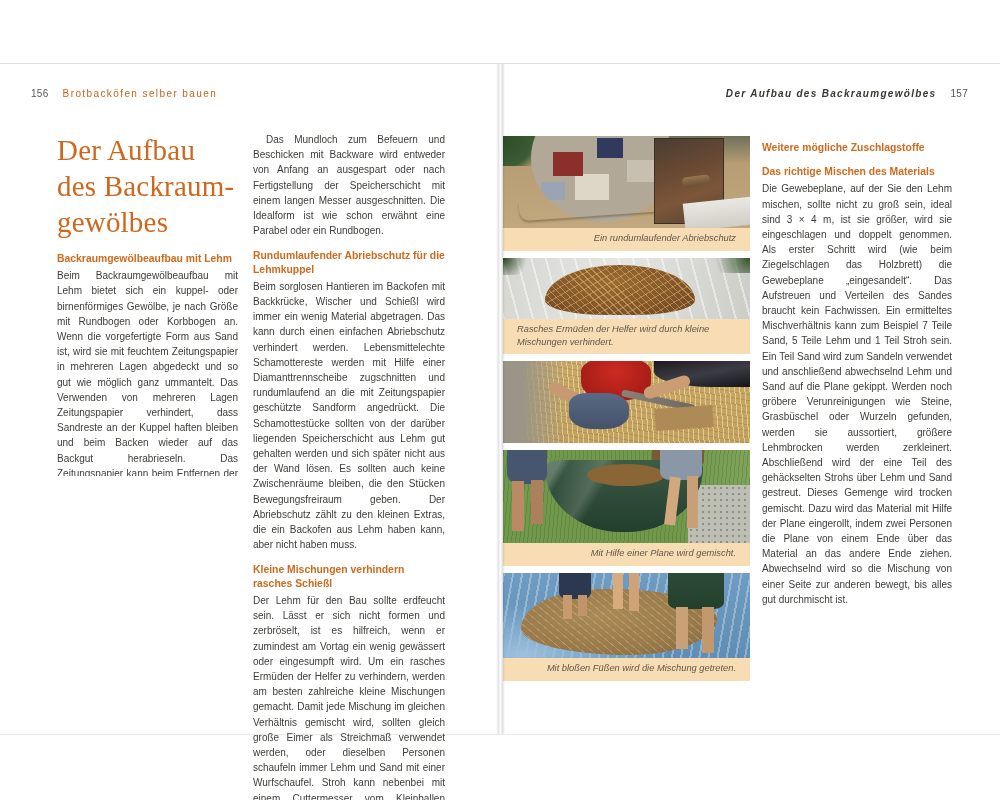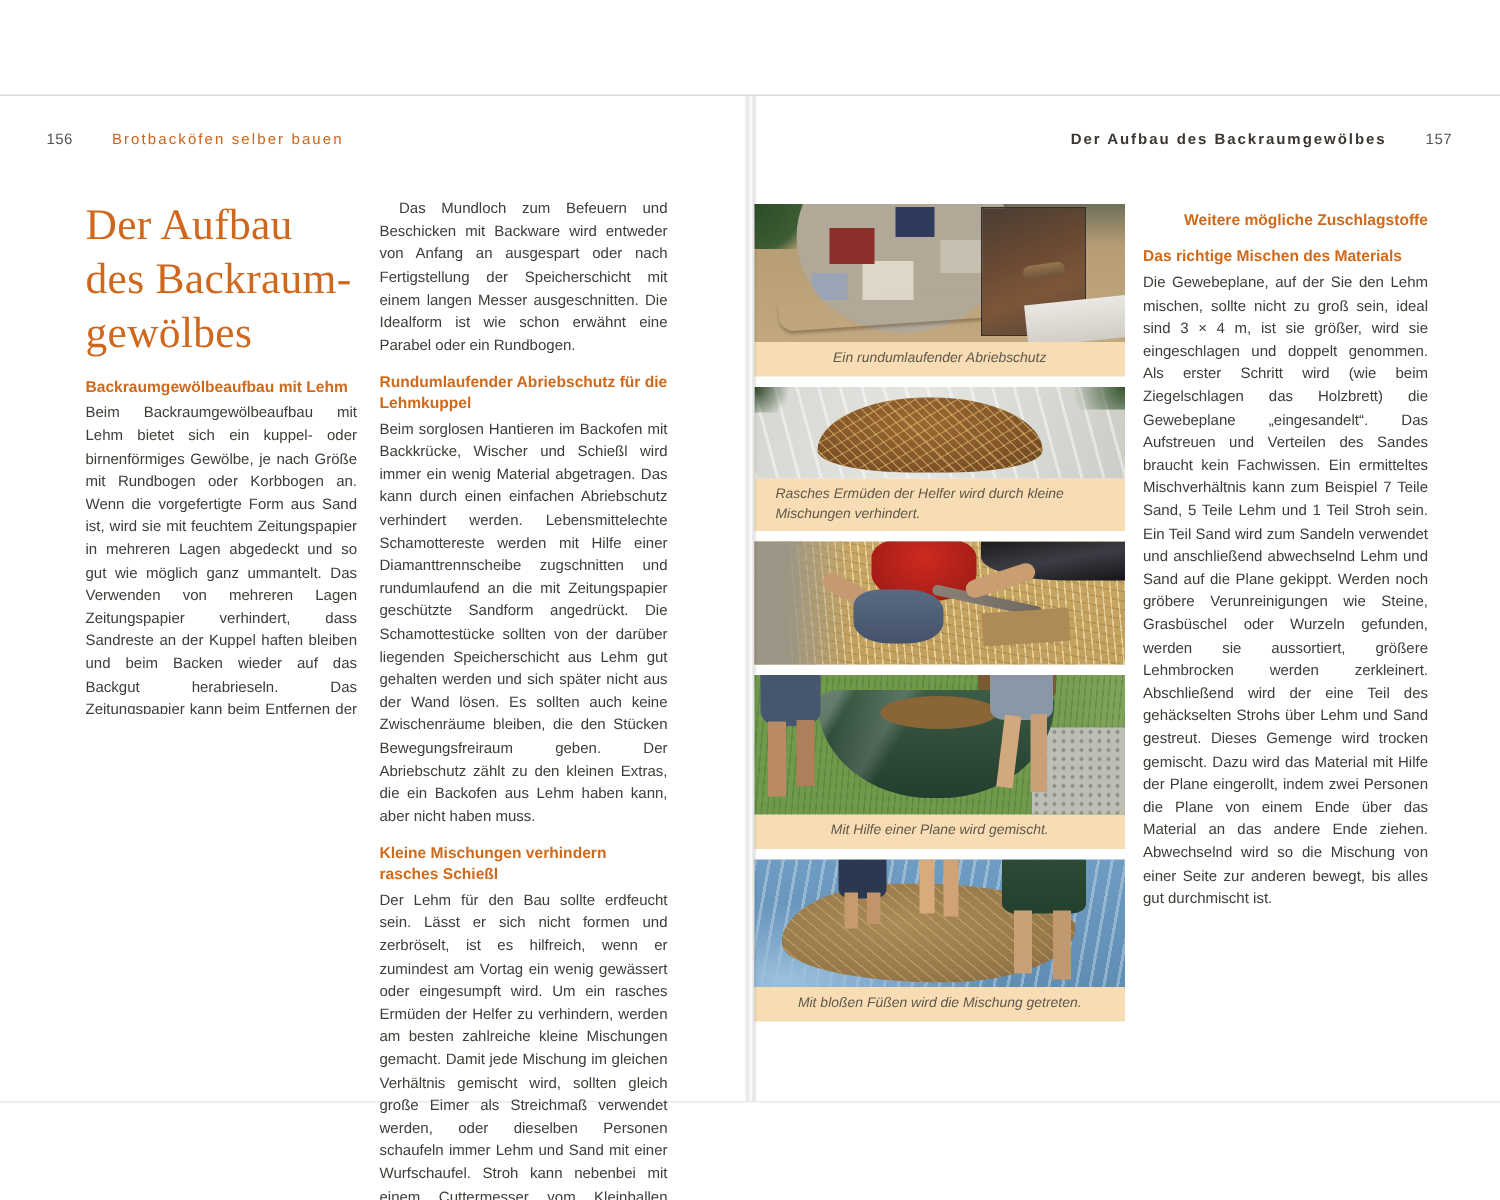--- a/index.html
+++ b/index.html
@@ -6,26 +6,26 @@
   body{width:1000px;height:800px;position:relative;background:#ffffff;
        font-family:"Liberation Sans",sans-serif;overflow:hidden;}
 
   .spread{position:absolute;left:0;top:63px;width:1000px;height:670px;background:#fff;
           border-top:1px solid #ddd;border-bottom:1px solid #e9e9e9;}
   .gutter{position:absolute;left:496px;top:0;width:9px;height:100%;
           background:linear-gradient(90deg,rgba(0,0,0,0) 0%,rgba(0,0,0,0.10) 28%,
                      rgba(0,0,0,0.02) 46%,rgba(0,0,0,0.02) 54%,rgba(0,0,0,0.12) 72%,rgba(0,0,0,0) 100%);}
 
   
-  .hdr{position:absolute;top:24px;font-size:10px;display:flex;align-items:baseline;gap:26px;}
+  .hdr{position:absolute;top:24px;font-size:10px;display:flex;align-items:baseline;gap:14px;}
   .hdr-left{left:31px;}
   .hdr-right{right:32px;}
   .pg-num{color:#555;letter-spacing:0.3px;}
   .run-orange{color:#c9641a;font-weight:normal;letter-spacing:1.4px;}
-  .run-dark{color:#3a3632;font-weight:bold;letter-spacing:1.3px;}
+  .run-dark{color:#3a3632;font-weight:bold;letter-spacing:1.3px;font-style:italic;}
 
   
   .body-text{font-size:10px;line-height:15.2px;color:#3f3c38;text-align:justify;margin:0;}
   .sec-h{font-size:10.4px;font-weight:bold;color:#cf6a1d;line-height:13.2px;margin:0 0 3px;text-align:left;}
   .indent{text-indent:13px;}
   .caption{font-style:italic;font-size:9.3px;line-height:12.8px;color:#5f5749;text-align:left;}
 
   .title{position:absolute;left:57px;top:68px;font-family:"Liberation Serif",serif;
          font-size:29px;line-height:36px;color:#cf671c;white-space:pre-line;letter-spacing:0.2px;}
 
@@ -35,24 +35,24 @@
   #l-col2{position:absolute;left:253px;top:68px;width:192px;}
   #l-col2 .sec-h{margin-top:11px;}
   #l-col2 .body-text{margin:0;}
 
   
   .figure-left{position:absolute;left:50px;top:475px;width:197px;background:#f8ddb4;}
   .figure-left .cap{padding:6px 8px 9px;}
   #r-figs{position:absolute;left:503px;top:72px;width:247px;}
   #r-figs figure{margin:0 0 7px;}
   .ph{position:relative;width:100%;overflow:hidden;}
-  .cap-band{background:#f8ddb4;padding:4px 14px 6px;display:flex;justify-content:center;}
+  .cap-band{background:#f8ddb4;padding:4px 14px 6px;display:flex;justify-content:flex-end;}
   #r-col{position:absolute;left:762px;top:77px;width:190px;max-height:585px;overflow:hidden;}
   #r-col .sec-h{margin-top:11px;}
-  #r-col .sec-h:first-child{margin-top:0;text-align:right;}
+  #r-col .sec-h:first-child{margin-top:0;}
 
   .art{position:absolute;}
 
   
   .ph-l1{height:118px;background:linear-gradient(180deg,#85694a 0%,#9a7a52 35%,#a8875c 100%);}
   .dome-l1{left:-14px;top:4px;width:152px;height:136px;border-radius:50% 50% 46% 46%;
       background-color:#d3cdc0;background-repeat:no-repeat;
       background-image:linear-gradient(#b7c6d8,#b7c6d8),linear-gradient(#e4e0d2,#e4e0d2),
         linear-gradient(#c4cfb6,#c4cfb6),linear-gradient(#d8cec0,#d8cec0),
         linear-gradient(#aab6c6,#aab6c6),linear-gradient(#e9e5da,#e9e5da),linear-gradient(#c8b9a6,#c8b9a6);

